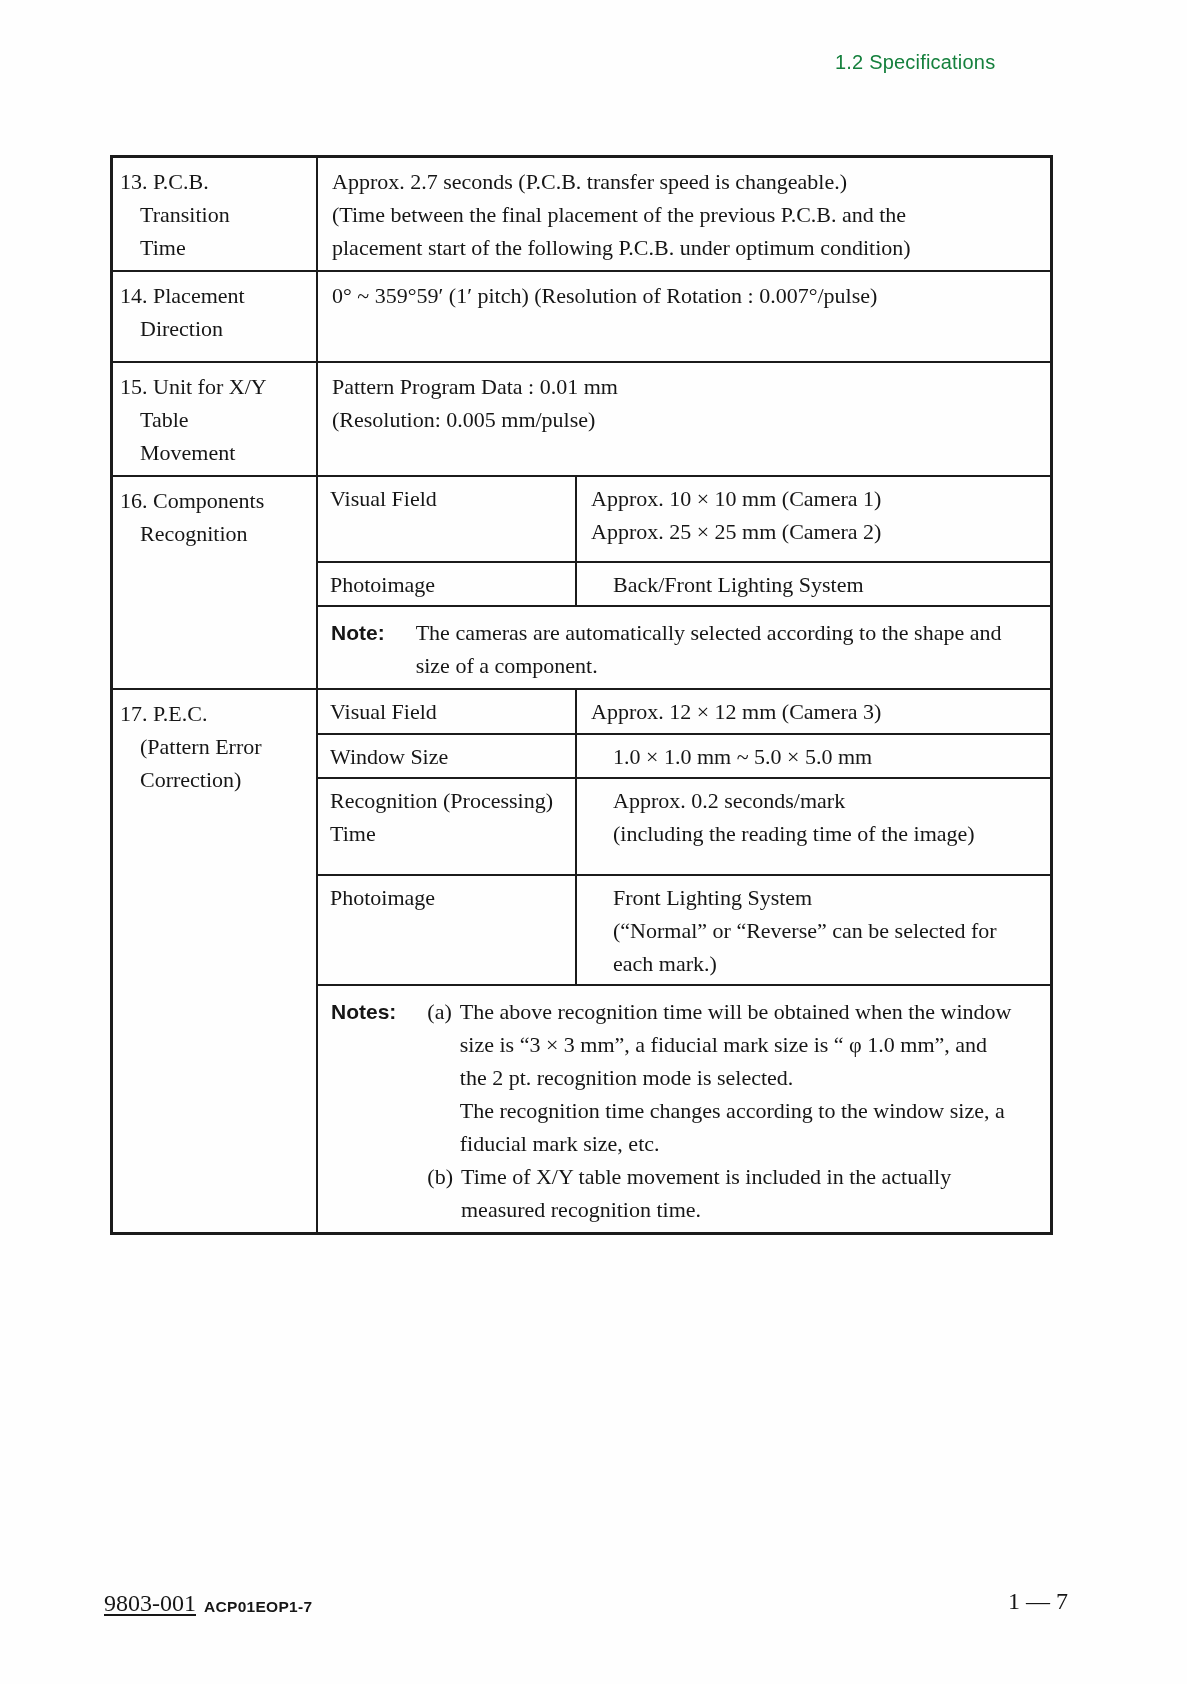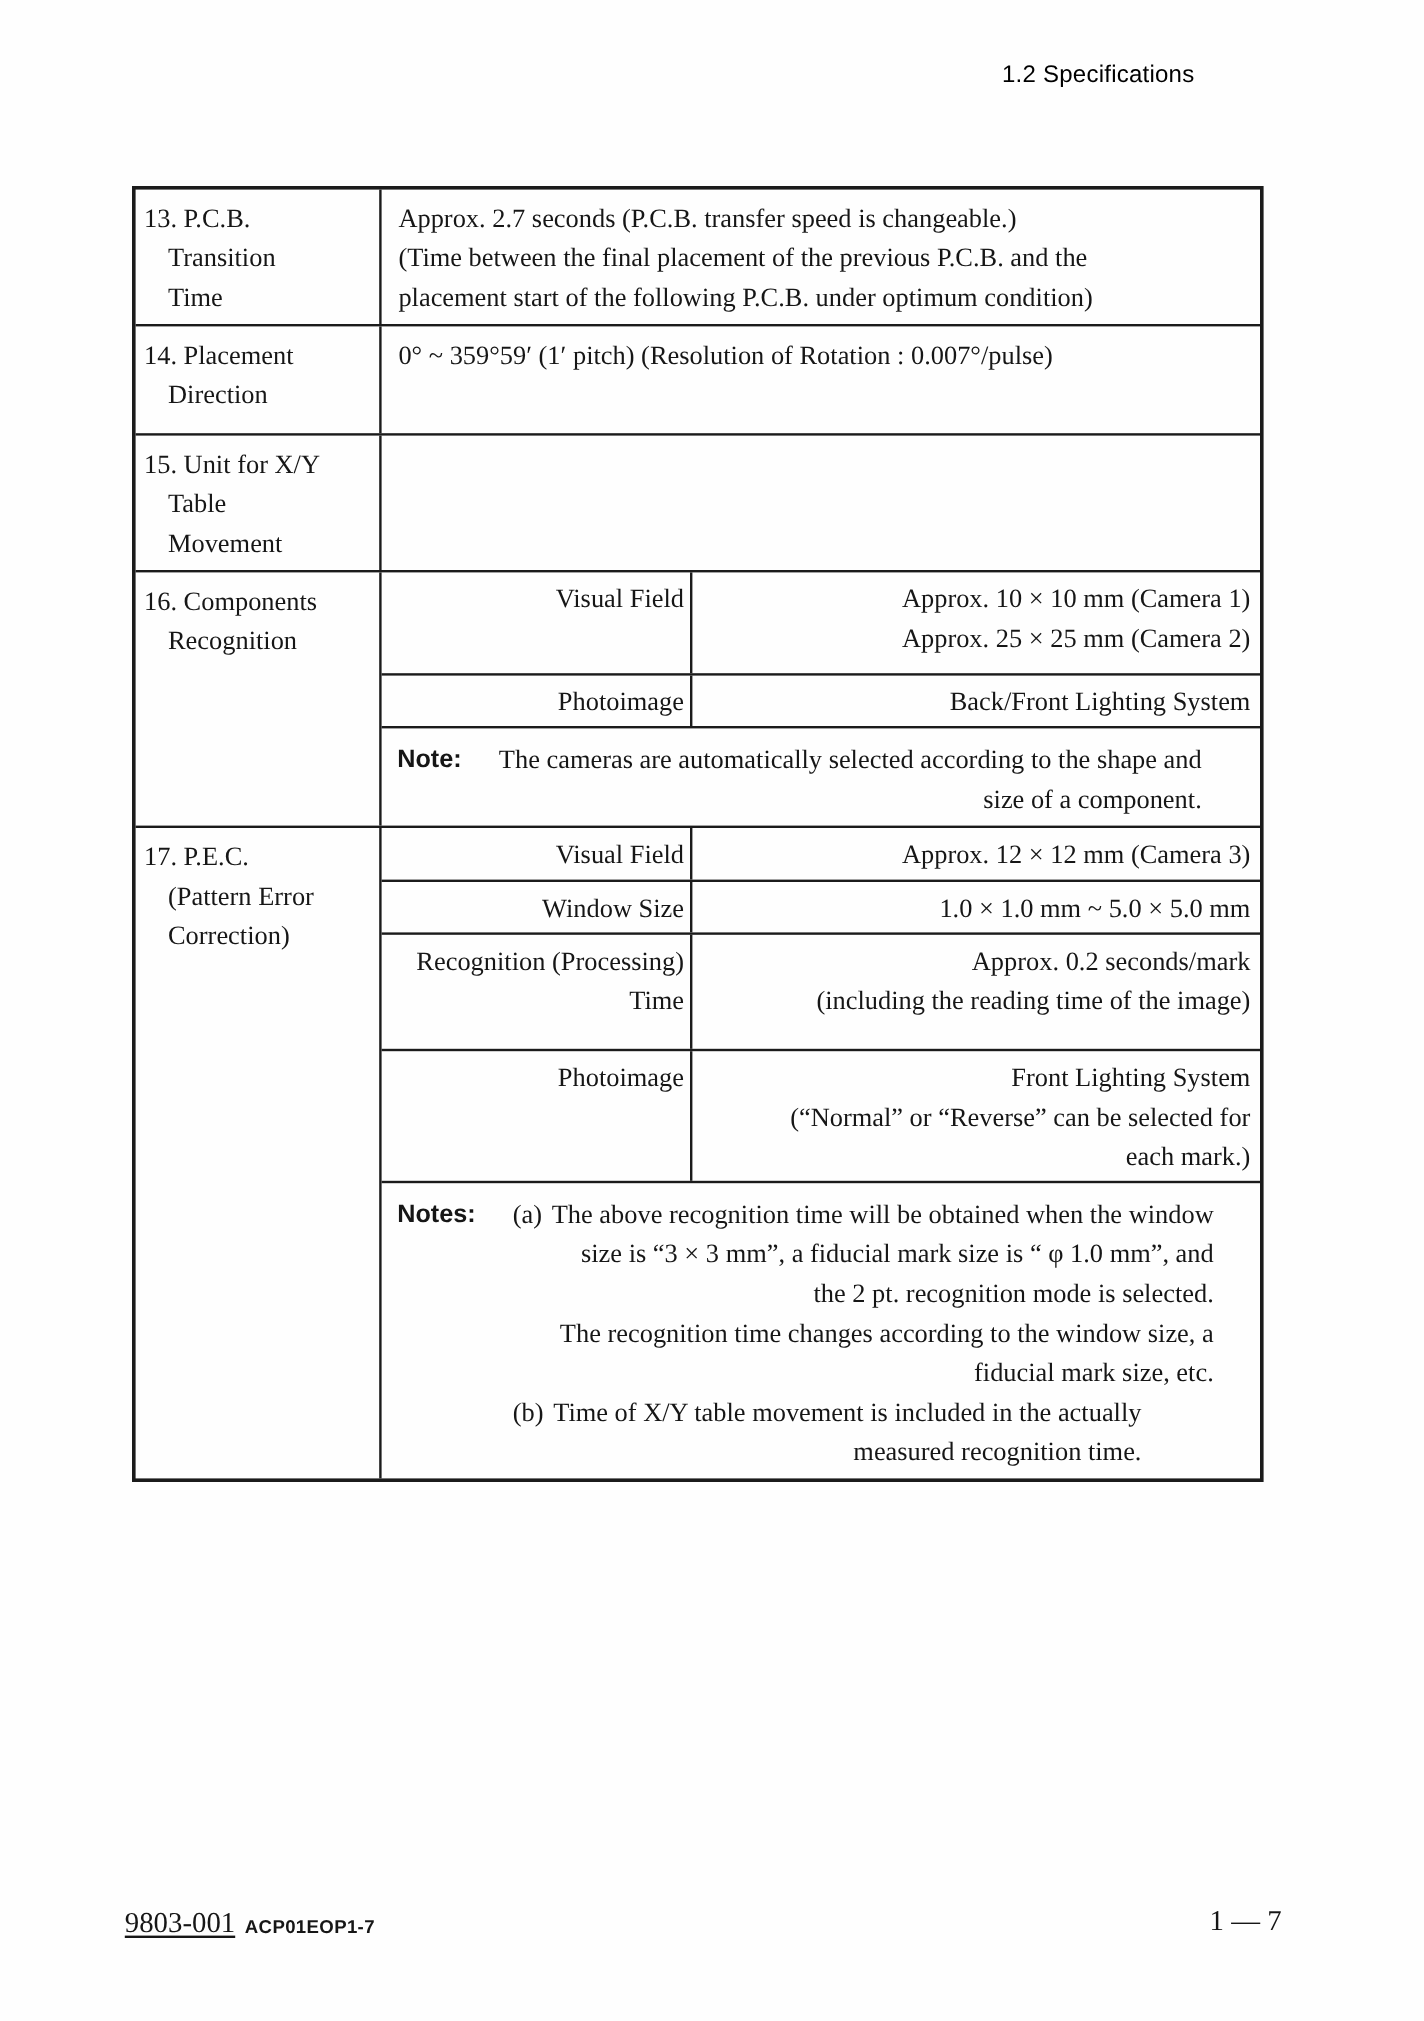--- a/index.html
+++ b/index.html
@@ -12,21 +12,21 @@
     font-family: "Liberation Serif", serif;
     color: #161616;
     overflow: hidden;
   }
   .page-header {
     position: absolute;
     top: 51px;
     left: 835px;
     font-family: "Liberation Sans", sans-serif;
     font-size: 20px;
-    color: #000000;
+    color: #15803d;
     letter-spacing: 0.2px;
   }
   .spec-table {
     position: absolute;
     left: 110px;
     top: 155px;
     width: 943px;
     border: 3px solid #1b1b1b;
     background: #fefefe;
     font-size: 22px;
@@ -40,21 +40,21 @@
     border-right: 2px solid #1b1b1b;
     padding: 7px 8px 6px 27px;
     text-indent: -20px;
     white-space: pre-line;
   }
   .cell-content {
     flex: 1;
     padding: 7px 12px 6px 14px;
     white-space: pre-line;
   }
-  .content-stack { flex: 1; display: flex; flex-direction: column; text-align: right; }
+  .content-stack { flex: 1; display: flex; flex-direction: column; }
   .subrow { display: flex; align-items: stretch; }
   .subrow + .subrow, .subrow + .noterow { border-top: 2px solid #1b1b1b; gap: 22px; }
   .cell-subkey {
     flex: 0 0 259px;
     width: 259px;
     border-right: 2px solid #1b1b1b;
     padding: 5px 5px 4px 12px;
     white-space: pre-line;
   }
   .cell-subval {
@@ -127,20 +127,22 @@
     <div class="trow" style="min-height:91px">
       <div class="cell-label">14. Placement
 Direction</div>
       <div class="cell-content">0° ~ 359°59′ (1′ pitch) (Resolution of Rotation : 0.007°/pulse)</div>
     </div>
 
     <div class="trow" style="min-height:114px">
       <div class="cell-label">15. Unit for X/Y
 Table
 Movement</div>
+      <div class="cell-content">Pattern Program Data : 0.01 mm
+(Resolution: 0.005 mm/pulse)</div>
     </div>
 
     <div class="trow" style="min-height:212px">
       <div class="cell-label">16. Components
 Recognition</div>
       <div class="content-stack">
         <div class="subrow" style="min-height:84px">
           <div class="cell-subkey">Visual Field</div>
           <div class="cell-subval">Approx. 10 × 10 mm (Camera 1)
 Approx. 25 × 25 mm (Camera 2)</div>

